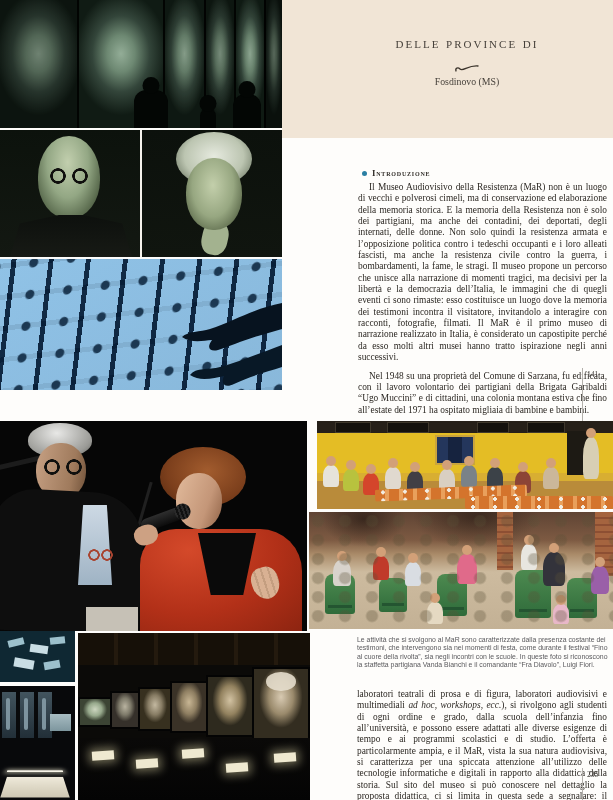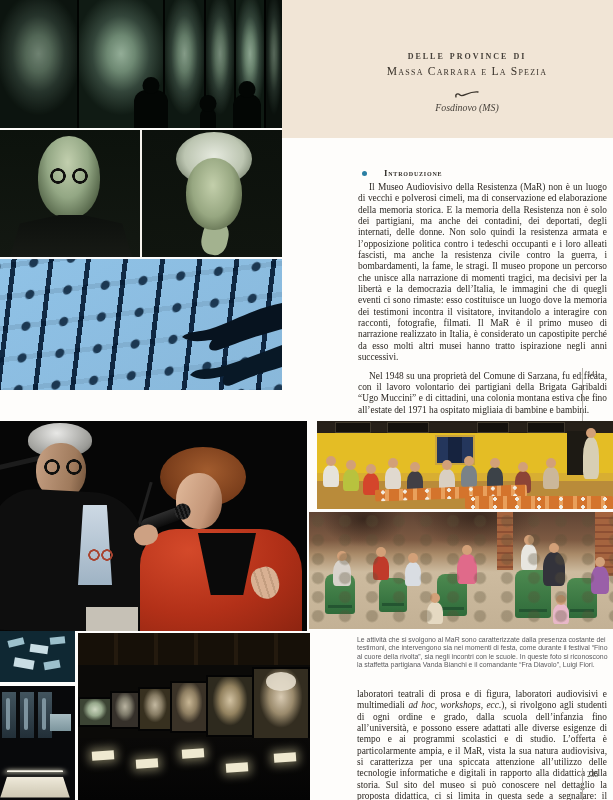--- a/index.html
+++ b/index.html
@@ -50,27 +50,27 @@
     transform:rotate(-7deg) skewX(-14deg);
     background:
       radial-gradient(circle 5px at 18px 12px, rgba(10,35,60,.85) 0 4px, transparent 5px) 0 0/38px 31px,
       repeating-linear-gradient(90deg, rgba(150,200,235,.85) 0 33px, rgba(8,30,55,.9) 33px 38px),
       repeating-linear-gradient(0deg, rgba(190,225,245,.3) 0 26px, rgba(8,30,55,.95) 26px 31px);}
   .tt-hands{position:absolute;right:0;bottom:0;}
   
   .header-panel{position:absolute;left:282px;top:0;width:331px;height:138px;background:#f1e5d6;}
   .title-block{position:absolute;left:46px;top:30px;width:278px;text-align:center;color:#3a332b;}
   .title-l1,.title-l2{font-variant:small-caps;font-size:16px;letter-spacing:1.4px;line-height:19px;}
-  .subtitle-l1{font-variant:small-caps;font-size:12px;letter-spacing:2px;margin-top:18px;color:#46403a;font-weight:bold;}
+  .subtitle-l1{font-variant:small-caps;font-size:15px;letter-spacing:2px;margin-top:5px;color:#46403a;}
   .subtitle-l2{font-variant:small-caps;font-size:11.6px;letter-spacing:1.2px;margin-top:2px;}
   .flourish{margin-top:7px;height:10px;}
-  .location{font-style:italic;font-size:9.8px;margin-top:7px;color:#46403a;}
+  .location{font-size:9.8px;margin-top:7px;color:#46403a;}
   
   .text-col{position:absolute;left:358px;top:160px;width:249px;}
-  .section-heading{display:flex;align-items:center;gap:17px;margin:8px 0 4px 4px;
+  .section-heading{display:flex;align-items:center;gap:5px;margin:8px 0 4px 4px;
     font-variant:small-caps;font-weight:bold;font-size:8.8px;letter-spacing:.8px;color:#322e29;}
   .bullet{width:5px;height:5px;border-radius:50%;background:#2b7fa3;flex:none;}
   .body-par{margin:0 0 7px;font-size:9.4px;line-height:11.35px;text-align:justify;text-indent:11px;
     hyphens:auto;-webkit-hyphens:auto;}
   
   .pagenum{position:absolute;font-size:7.6px;color:#474340;}
   .pagenum .pn-rule{position:absolute;left:0;top:-2px;width:1px;background:#b3b0ab;}
   .pagenum .pn-text{margin-left:5px;}
   .pagenum-top{left:582px;top:370px;}
   .pagenum-top .pn-rule{height:54px;}
@@ -192,21 +192,20 @@
     <div class="tt-grid"></div>
     <svg class="tt-hands" width="160" height="95" viewBox="0 0 160 95">
       <path d="M160,8 C130,14 112,26 88,34 c-10,3 -22,2 -28,8 c8,6 20,4 30,3 c-6,8 -2,12 6,10 c10,-3 26,-10 40,-14 L160,34 Z" fill="#07131f"></path>
       <path d="M160,50 C138,58 120,66 98,72 c-12,3 -24,0 -30,8 c10,7 24,3 34,1 c-4,9 2,12 10,8 c14,-7 32,-12 48,-17 L160,95 Z" fill="#081826"></path>
     </svg>
   </div>
 
   <div class="header-panel">
     <div class="title-block">
       <div class="subtitle-l1">delle province di</div>
-      <div class="subtitle-l2">Massa Carrara e La Spezia</div>
       <div class="flourish">
         <svg width="28" height="10" viewBox="0 0 28 10">
           <path d="M3,8 C2,5 5,4 7,6 C10,9 15,2 25,3" fill="none" stroke="#3a332b" stroke-width="1.3" stroke-linecap="round"></path>
         </svg>
       </div>
       <div class="location">Fosdinovo (MS)</div>
     </div>
   </div>
 
   <div class="text-col">

